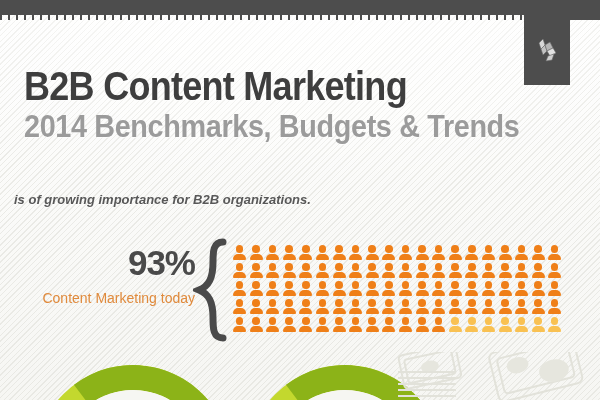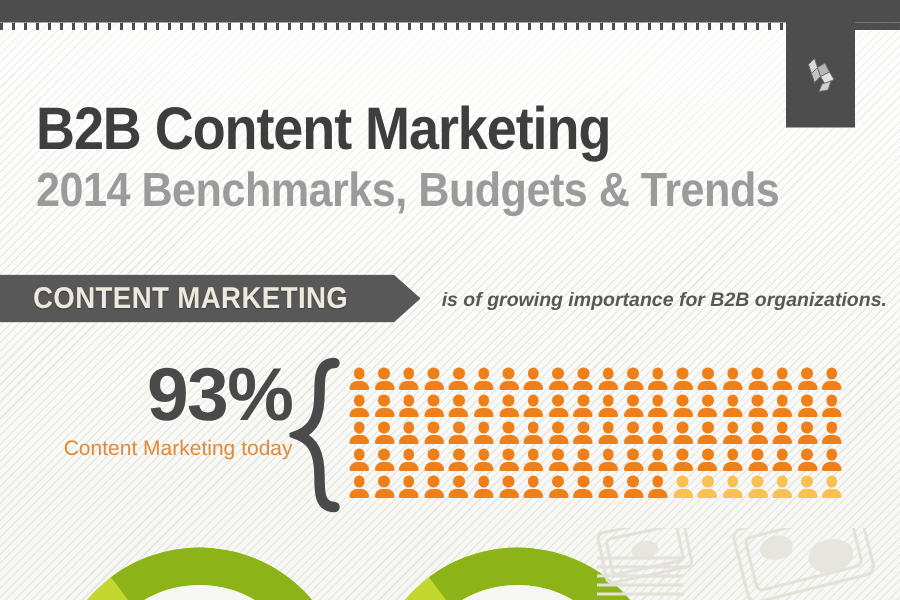--- a/index.html
+++ b/index.html
@@ -132,21 +132,21 @@
   }
 
   
   #stat {
     position:absolute; left:30px; top:240px; width:165px;
     text-align:right;
   }
   #stat-number {
     font-family:"Liberation Sans Narrow","Liberation Sans",sans-serif;
     font-weight:bold;
-    font-size:50px;
+    font-size:35px;
     line-height:46px;
     color:#4a4a4a;
     letter-spacing:-1px;
     text-shadow:1px 1px 0 rgba(255,255,255,0.55);
   }
   #stat-caption {
     margin-top:4px;
     font-family:"Liberation Sans Narrow","Liberation Sans",sans-serif;
     font-size:14px;
     line-height:17px;
@@ -259,23 +259,20 @@
       </g>
     </svg>
   </div>
 
   <div id="headline">
     <div class="h-main">B2B Content Marketing</div>
     <div class="h-sub">2014 Benchmarks, Budgets &amp; Trends</div>
   </div>
 
   <div id="ribbon-row">
-    <div id="ribbon">
-      <span id="ribbon-label">CONTENT MARKETING</span>
-    </div>
     <span id="ribbon-text">is of growing importance for B2B organizations.</span>
   </div>
 
   <div id="stat">
     <div id="stat-number">93%</div>
     <div id="stat-caption">
       <div>Content Marketing today</div>
     </div>
   </div>
 

